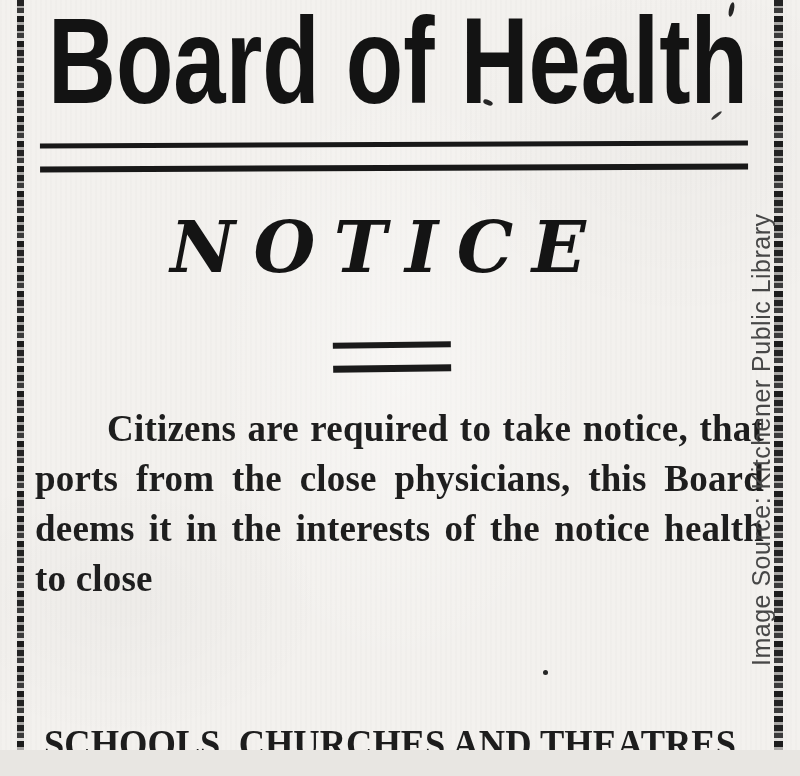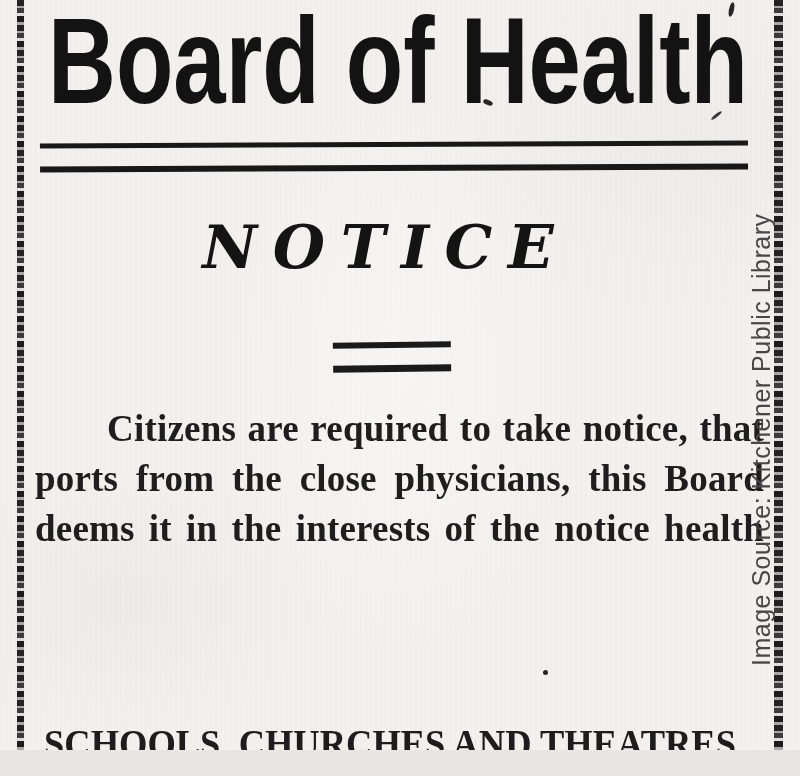--- a/index.html
+++ b/index.html
@@ -65,21 +65,21 @@
 
   .notice-title {
     position: absolute;
     left: 0;
     right: 44px;
     top: 192px;
     text-align: center;
     font-family: "DejaVu Serif", serif;
     font-style: italic;
     font-weight: bold;
-    font-size: 60px;
+    font-size: 71px;
     line-height: 110px;
     letter-spacing: 0.26em;
     padding-left: 0.26em; 
     color: #141414;
     white-space: nowrap;
   }
 
   .notice-divider {
     position: absolute;
     left: 333px;
@@ -160,20 +160,21 @@
   <div class="masthead-divider"></div>
 
   <div class="notice-title">NOTICE</div>
 
   <div class="notice-divider"></div>
 
   <div class="notice-body">
     <div class="body-line first">Citizens are required to take notice, that</div>
     <div class="body-line">ports from the close physicians, this Board</div>
     <div class="body-line">deems it in the interests of the notice health</div>
+    <div class="body-line last">to close</div>
   </div>
 
   <svg class="closing-svg" viewBox="0 0 700 52" aria-hidden="true">
     <text x="0" y="41" font-size="41" textLength="692" lengthAdjust="spacingAndGlyphs">SCHOOLS, CHURCHES AND THEATRES</text>
   </svg>
 
   <div class="watermark">Image Source: Kitchener Public Library</div>
 
   <div class="speck s1"></div>
   <div class="speck s2"></div>

